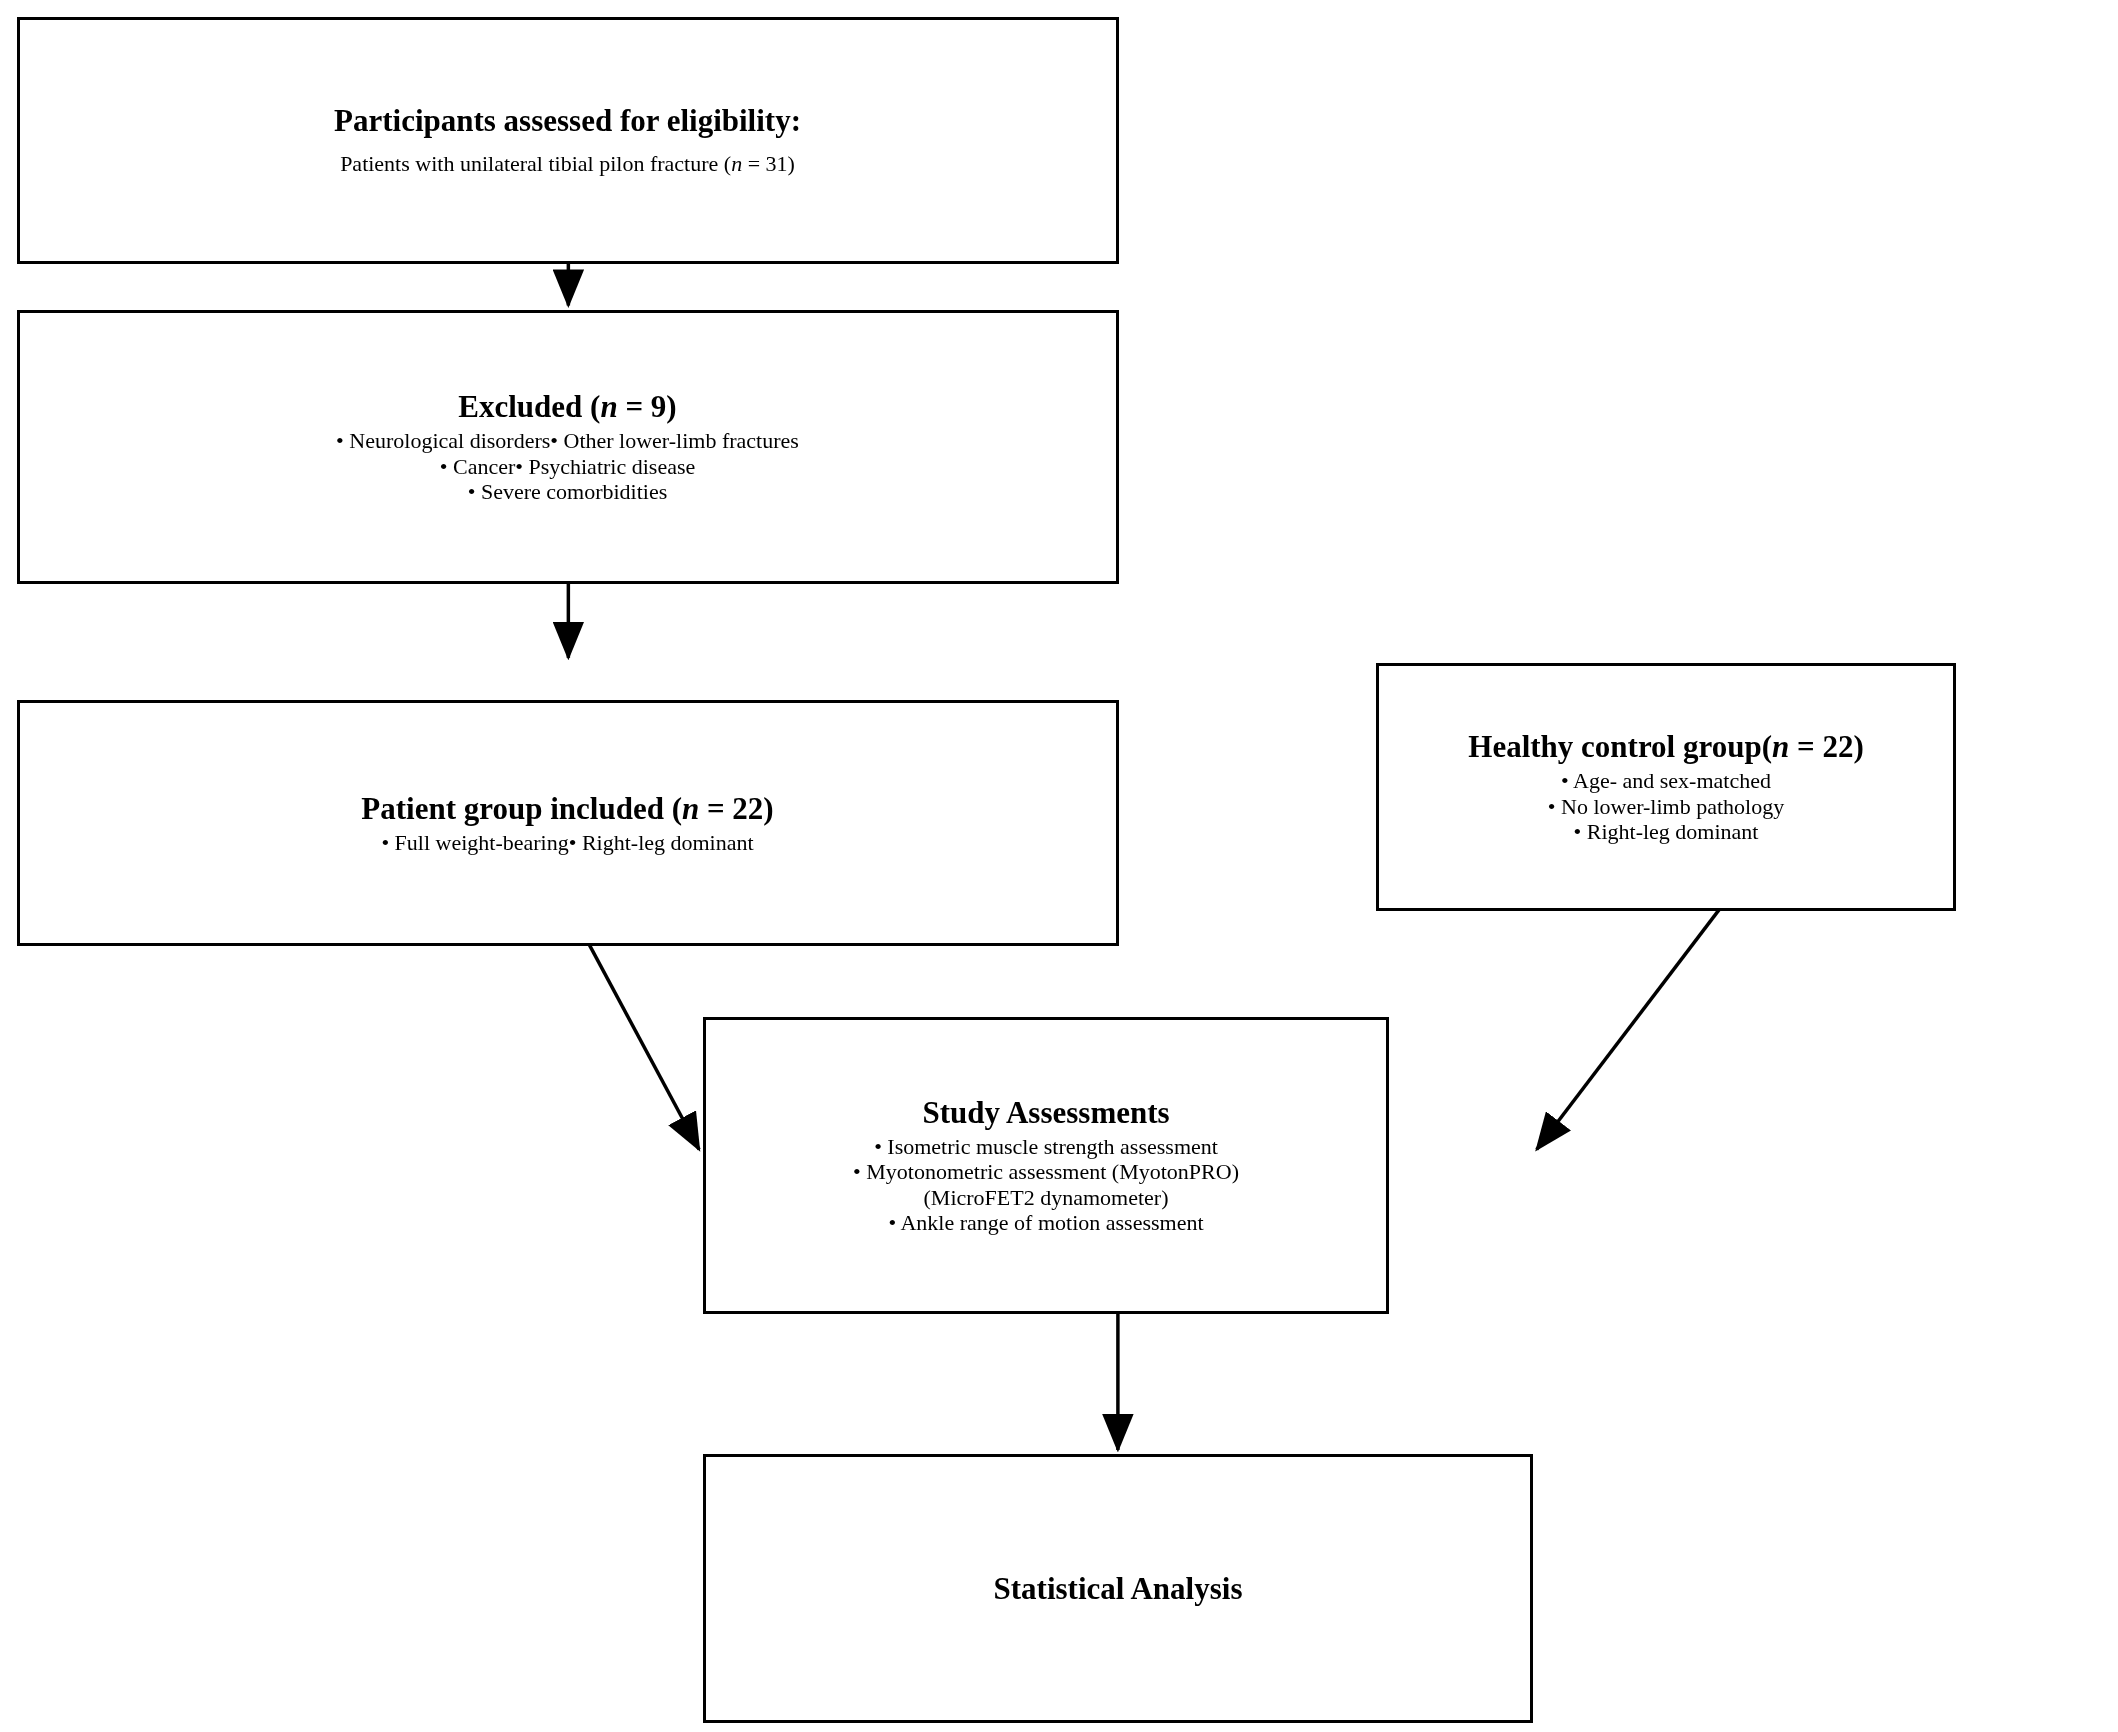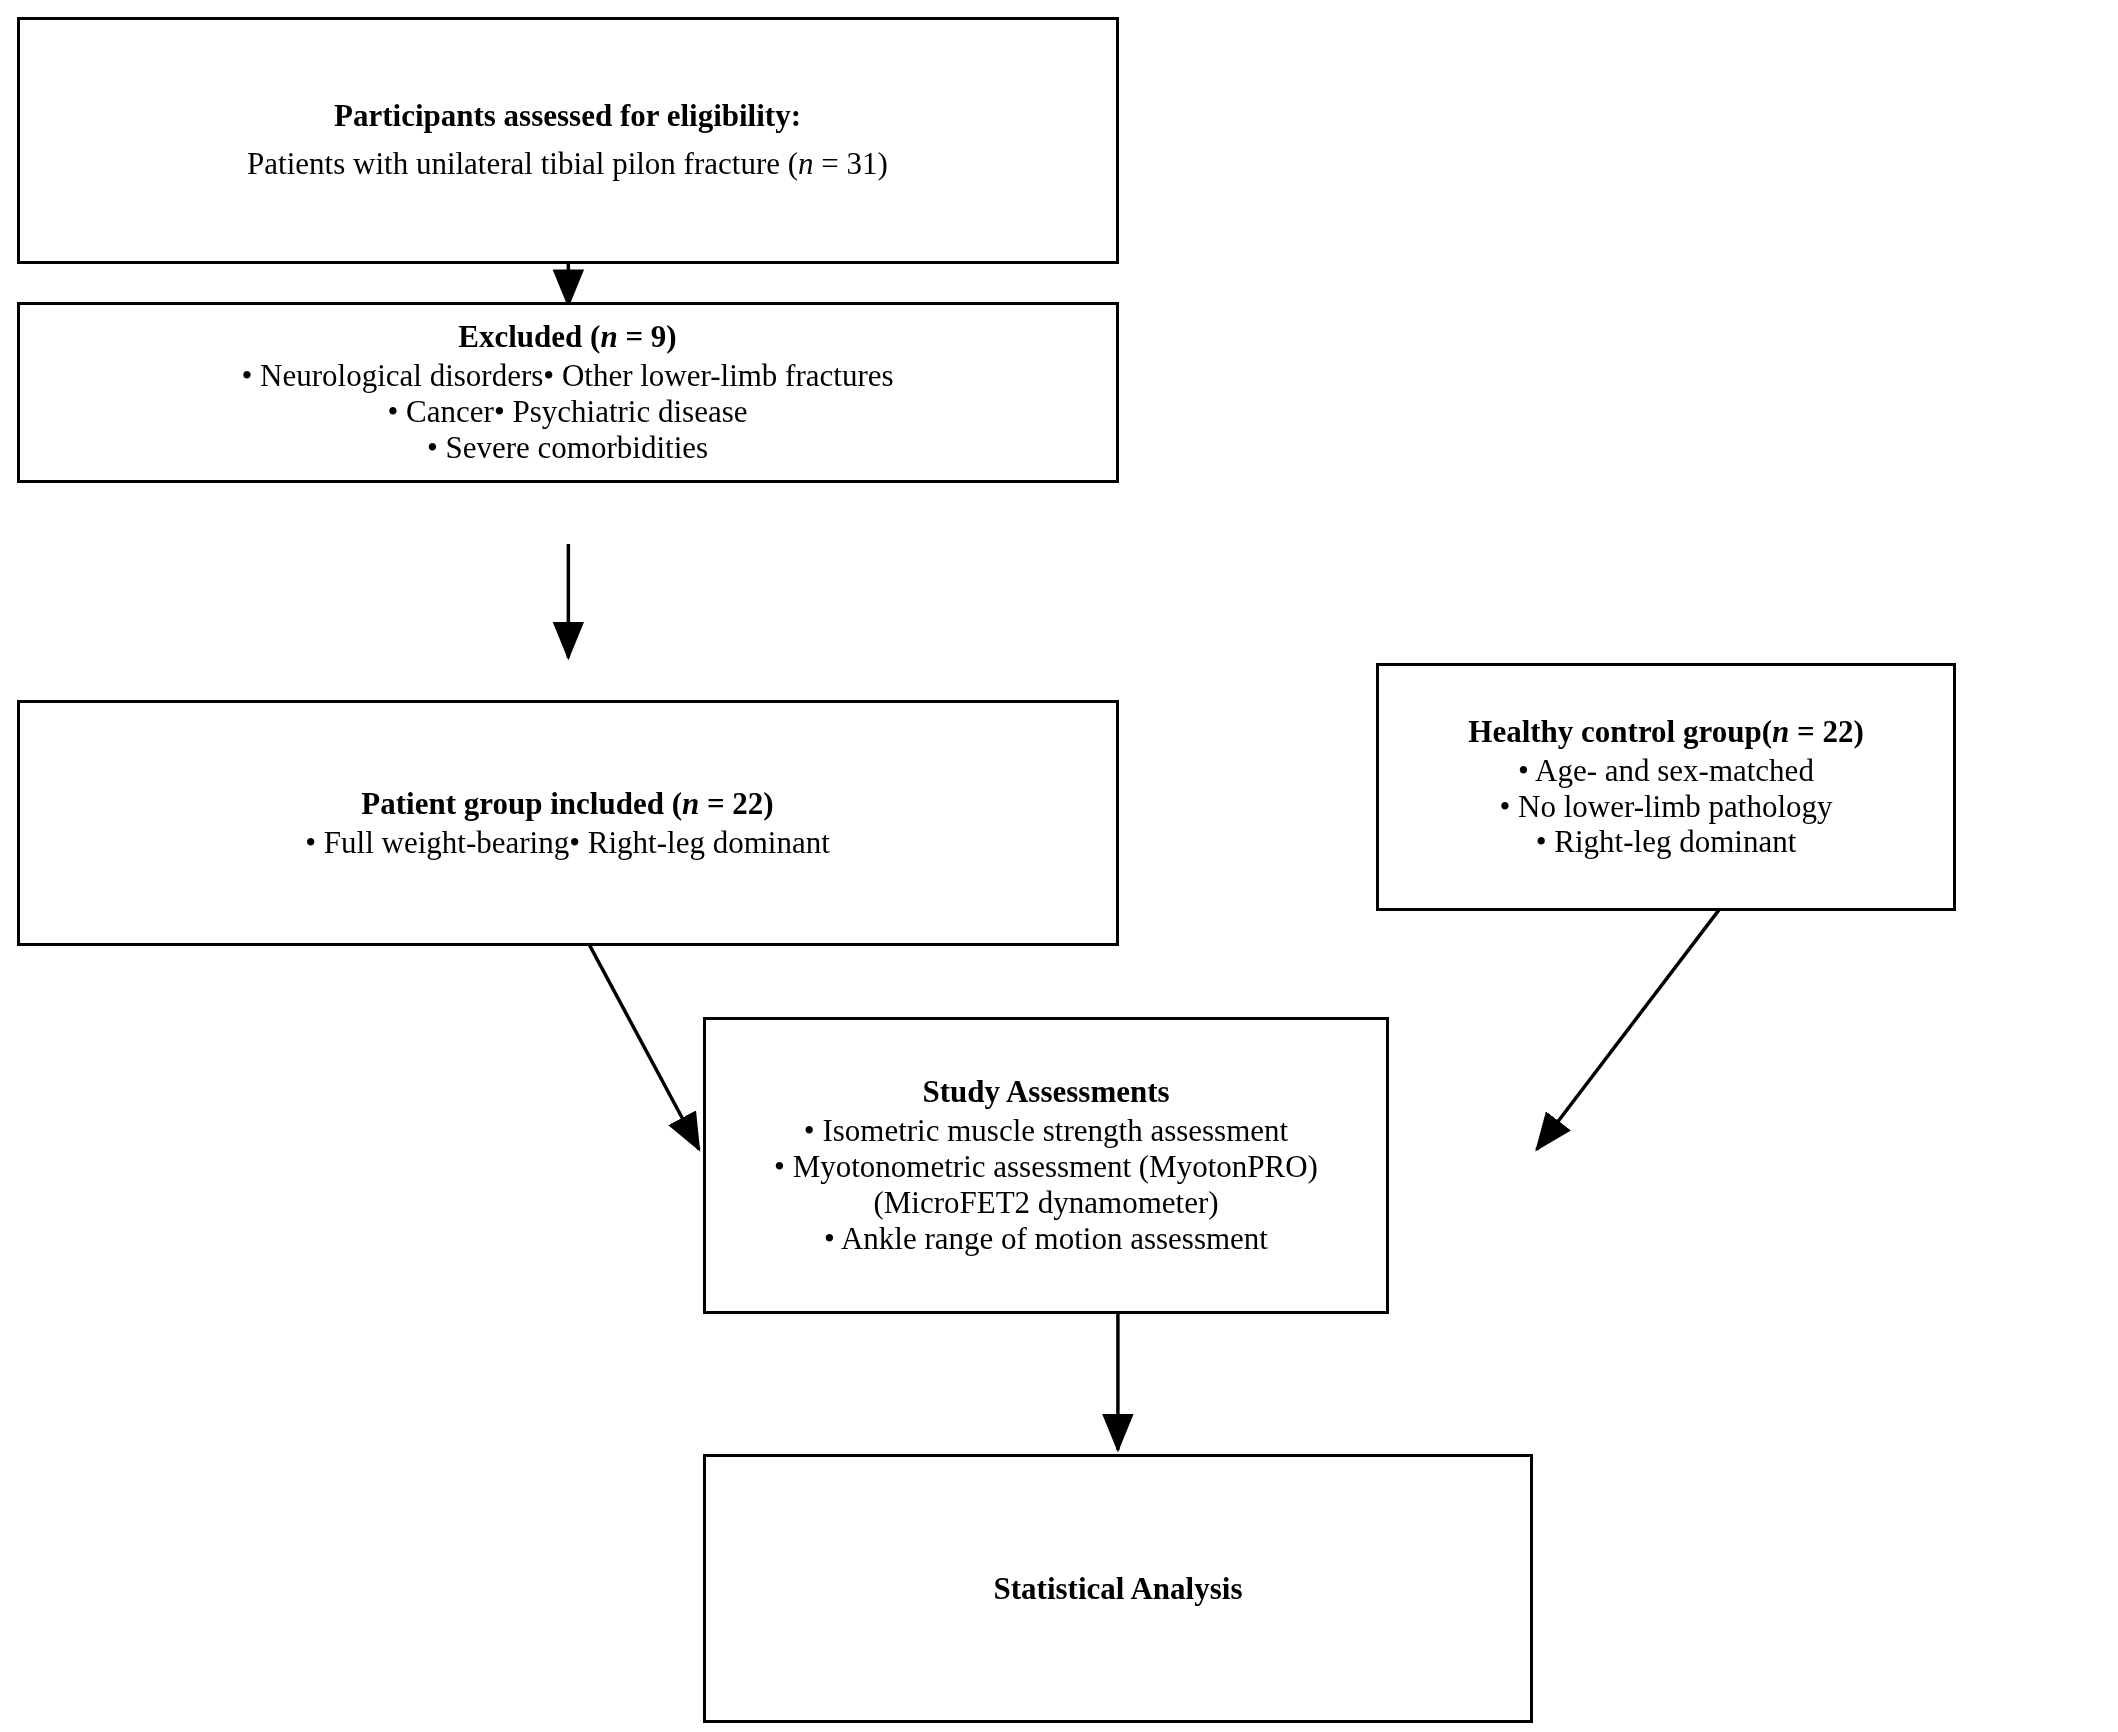--- a/index.html
+++ b/index.html
@@ -35,30 +35,30 @@
     text-align: center;
     color: #000000;
   }
   .node-title {
     font-weight: bold;
     font-size: 31px;
     line-height: 1.16;
     white-space: nowrap;
   }
   .node-line {
-    font-size: 31px;
+    font-size: 22px;
     line-height: 1.16;
     white-space: nowrap;
   }
   .ital { font-style: italic; }
   .bullet-row { white-space: nowrap; }
 
   
   #node-eligibility   { left: 16.5px;   top: 16.5px;   width: 1102px; height: 247px; }
-  #node-excluded      { left: 16.5px;   top: 302px;  width: 1102px; height: 181px; }
+  #node-excluded      { left: 16.5px;   top: 310px;  width: 1102px; height: 274px; }
   #node-patient-group { left: 16.5px;   top: 700px; width: 1102px; height: 246px; }
   #node-control-group { left: 1376px; top: 663px; width: 580px; height: 248px; }
   #node-assessments   { left: 703px; top: 1017px; width: 686px; height: 297px; }
   #node-statistics    { left: 703px; top: 1454px; width: 830px; height: 269px; }
 
   #node-eligibility .node-title { margin-bottom: 12px; }
   #node-excluded .node-title,
   #node-patient-group .node-title,
   #node-control-group .node-title,
   #node-assessments .node-title { margin-bottom: 3px; }

